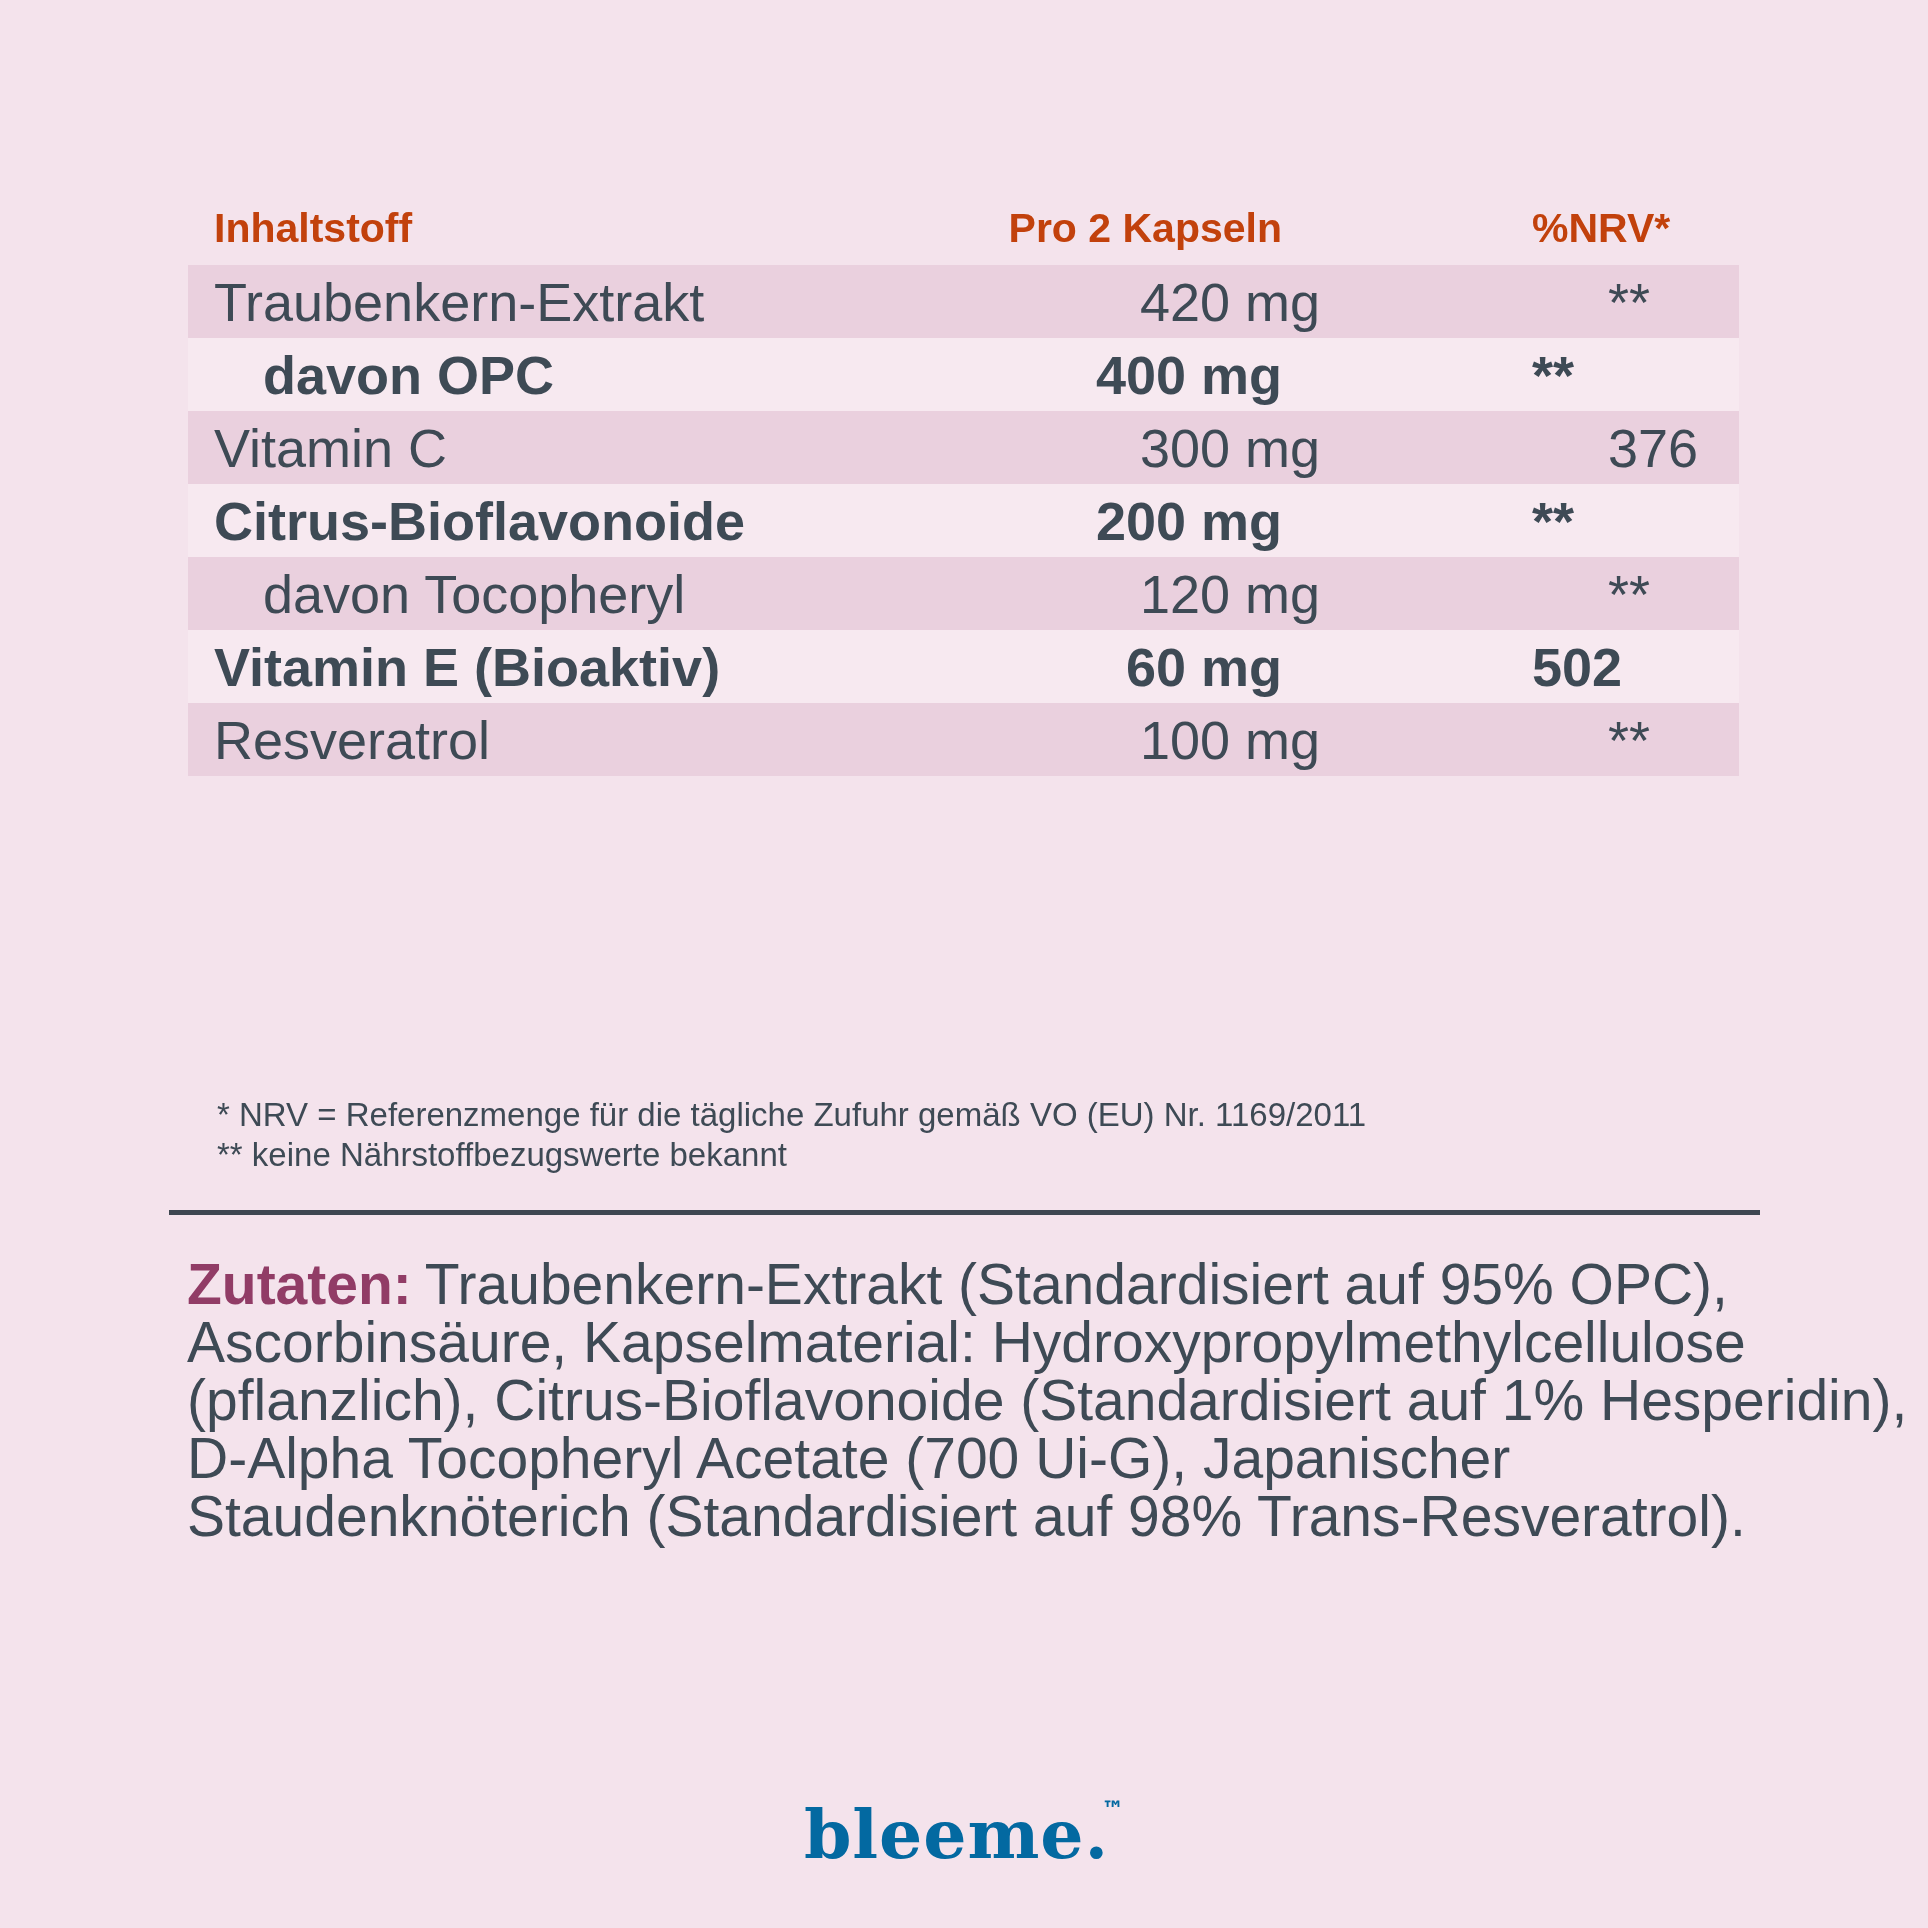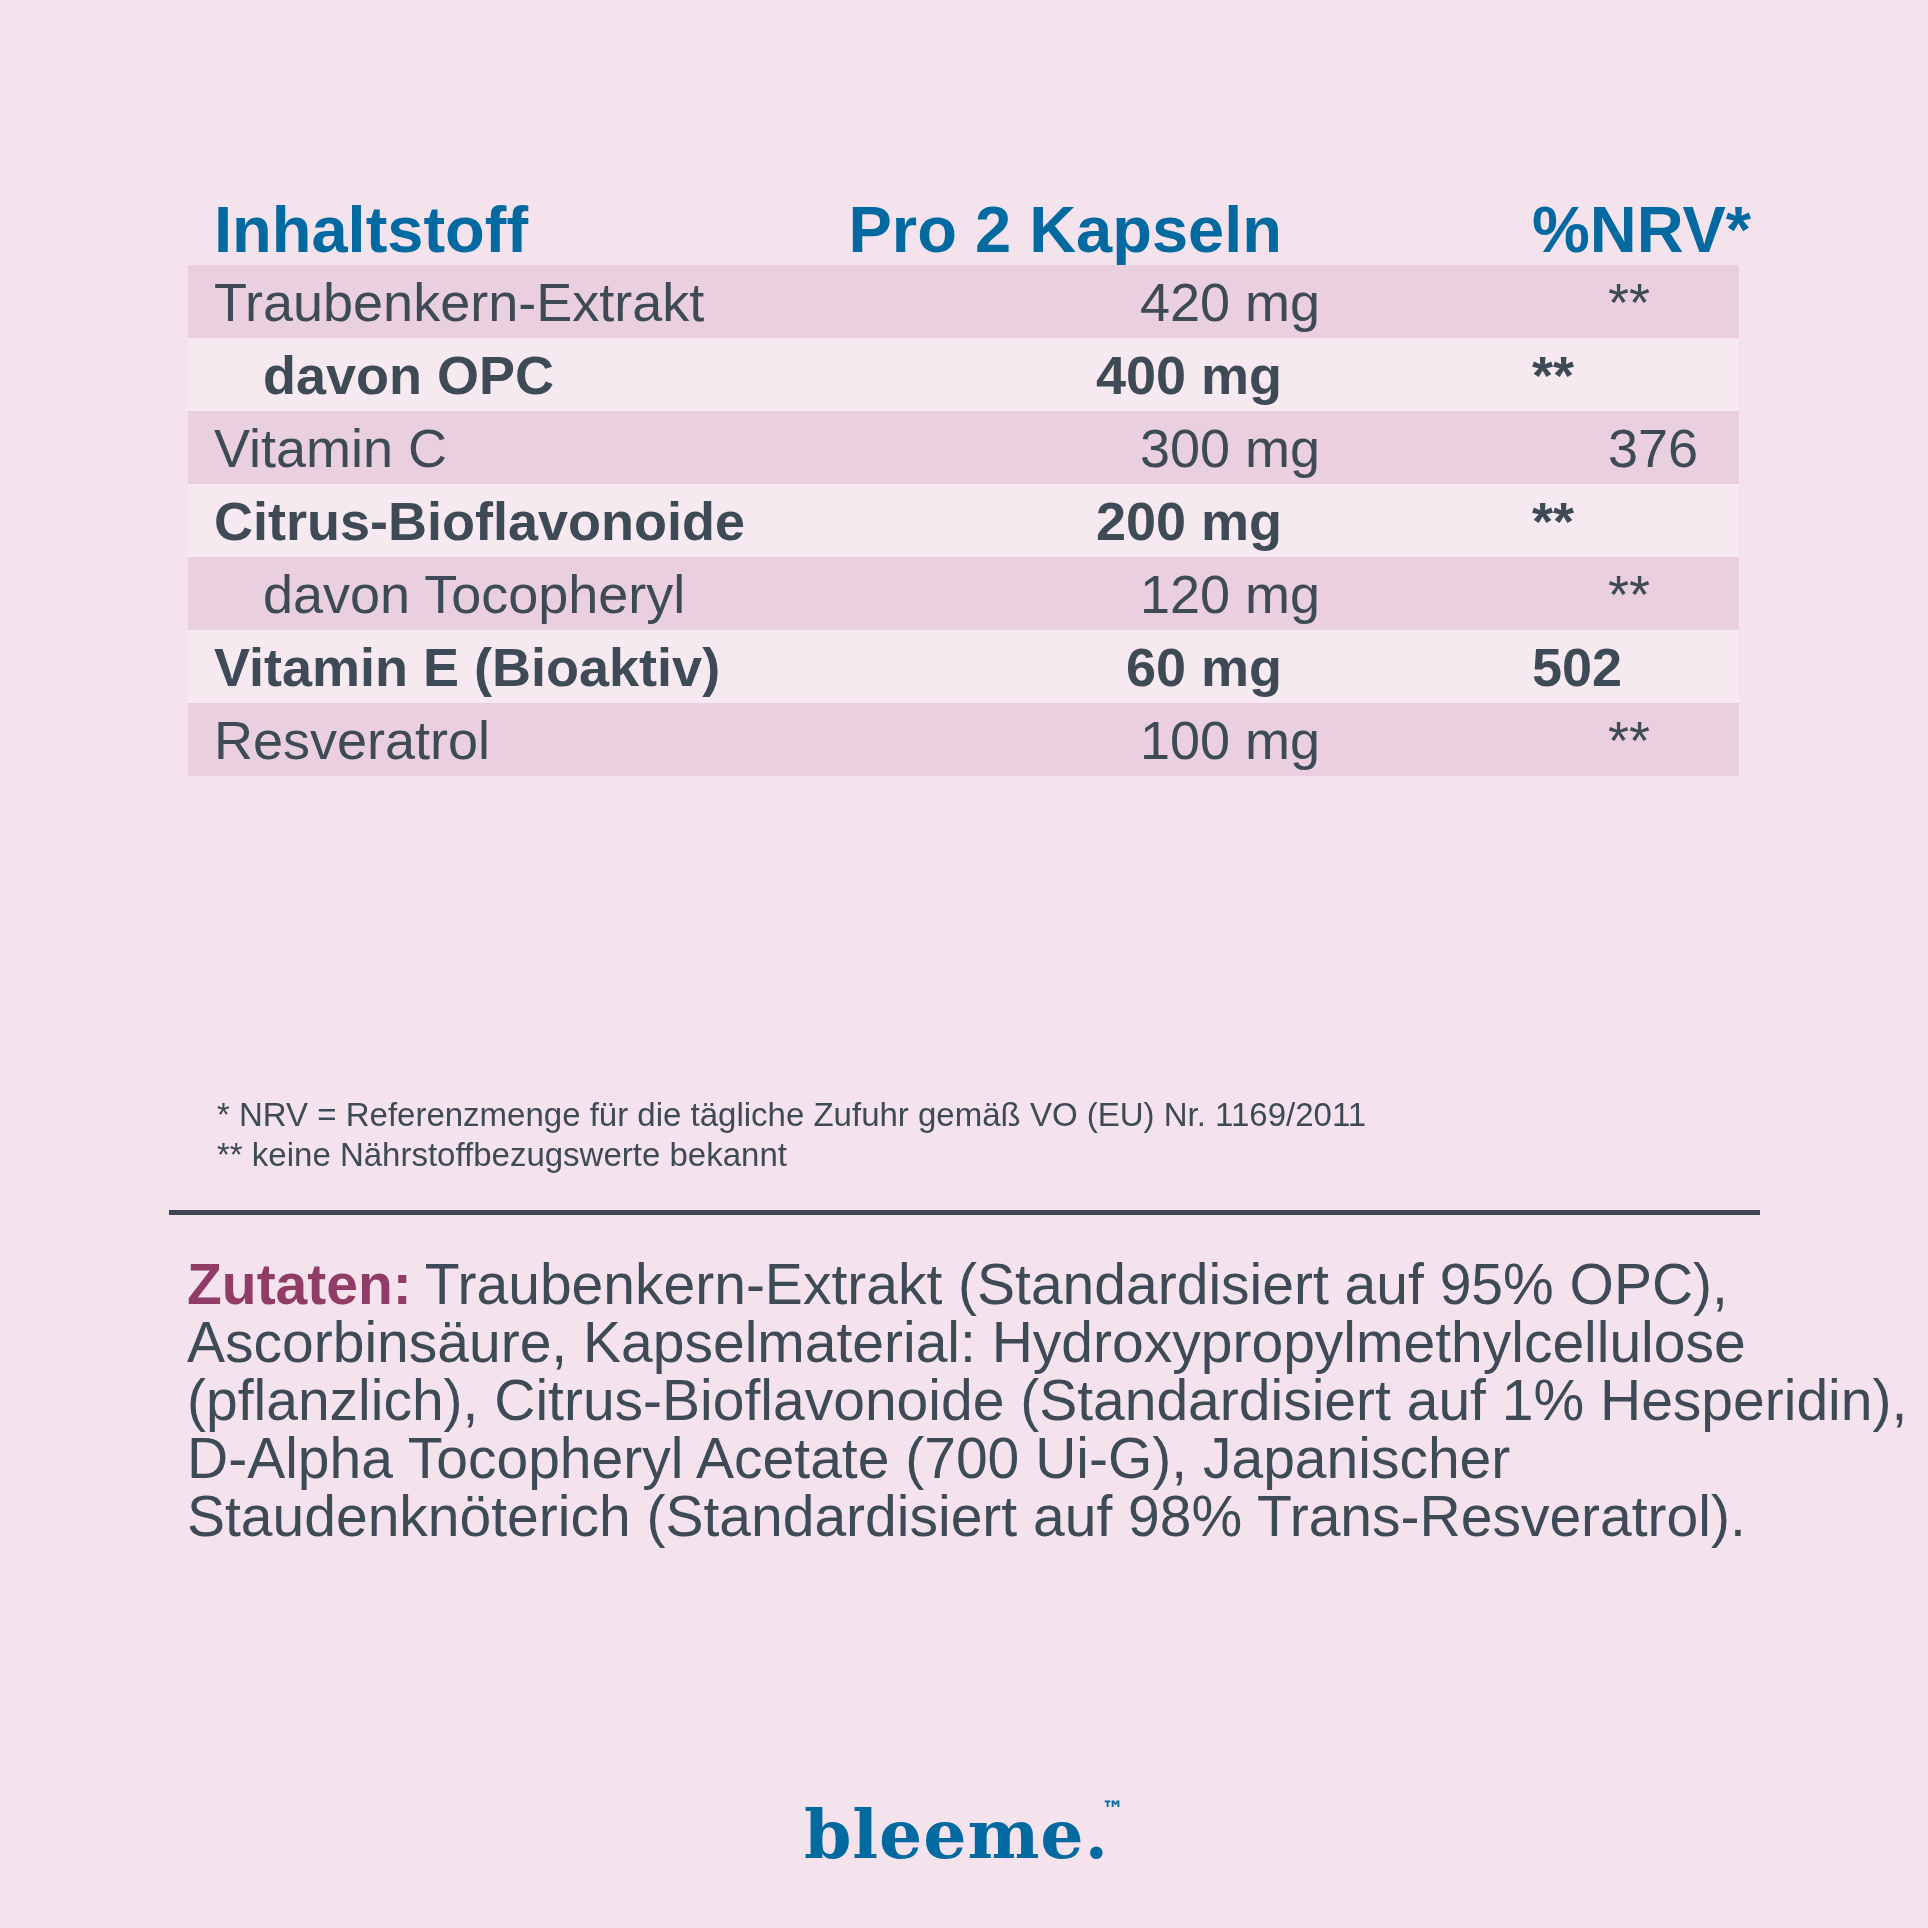--- a/index.html
+++ b/index.html
@@ -36,22 +36,22 @@
     background: transparent;
   }
   .t-row.light  { background: #f7e9f0; font-weight: bold; }
   .t-row.shaded { background: #ead0de; gap: 38px; }
   .c1 { padding-left: 26px; font-size: 54px; white-space: nowrap; }
   .c1.indent { padding-left: 75px; }
   .c2 { text-align: right; font-size: 54px; white-space: nowrap; }
   .c3 { padding-left: 250px; font-size: 54px; white-space: nowrap; }
   .hdr {
     font-weight: bold;
-    color: #0369a1;
-    font-size: 65px;
+    color: #c2410c;
+    font-size: 41px;
   }
 
   
   .footnotes {
     position: absolute;
     left: 217px;
     top: 1095px;
     font-size: 33px;
     line-height: 40px;
     white-space: nowrap;

